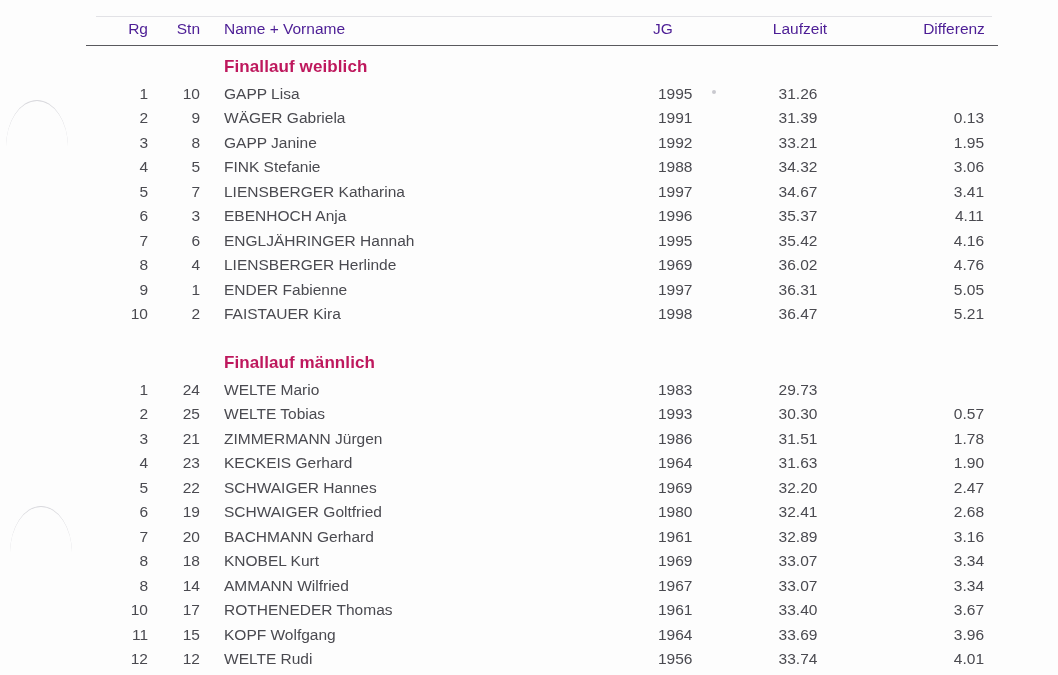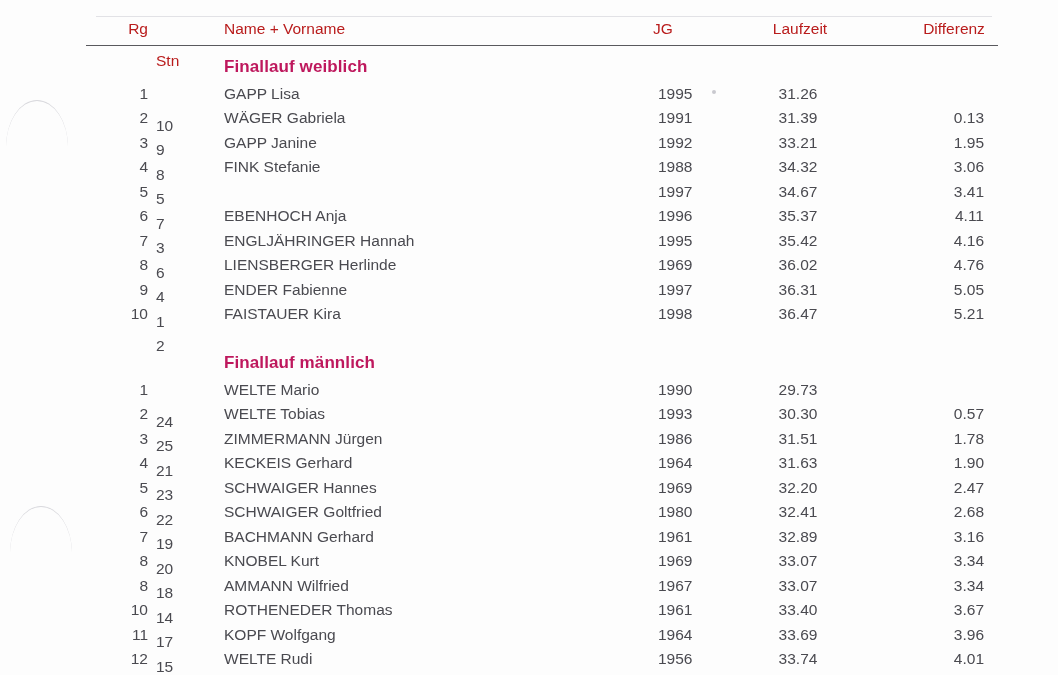--- a/index.html
+++ b/index.html
@@ -77,28 +77,28 @@
   }
 
   .cell {
     position: absolute;
     font-size: 15.5px;
     color: #4a4a50;
     line-height: 24px;
   }
 
   .c-rg      { left:  96px; width: 52px; text-align: right; }
-  .c-stn     { left: 156px; width: 44px; text-align: left; margin-top: 32px; }
+  .c-stn     { left: 156px; width: 44px; text-align: right; }
   .c-name    { left: 224px; text-align: left; }
   .c-jg      { left: 658px; width: 60px; text-align: left; }
   .c-zeit    { left: 768px; width: 60px; text-align: center; }
   .c-diff    { left: 930px; width: 54px; text-align: right; }
 
   .header .cell {
-    color: #b91c1c;
+    color: #4c1d95;
     font-size: 15.5px;
   }
   .header .c-jg   { left: 643px; width: 40px; text-align: center; }
   .header .c-zeit { left: 762px; width: 76px; text-align: center; }
   .header .c-diff { left: 916px; width: 76px; text-align: center; }
 
   .section-title {
     position: absolute;
     left: 224px;
     font-size: 17px;
@@ -161,20 +161,21 @@
           <div class="cell c-rg">4</div>
           <div class="cell c-stn">5</div>
           <div class="cell c-name">FINK Stefanie</div>
           <div class="cell c-jg">1988</div>
           <div class="cell c-zeit">34.32</div>
           <div class="cell c-diff">3.06</div>
         </div>
         <div class="row" style="top: 179.5px;">
           <div class="cell c-rg">5</div>
           <div class="cell c-stn">7</div>
+          <div class="cell c-name">LIENSBERGER Katharina</div>
           <div class="cell c-jg">1997</div>
           <div class="cell c-zeit">34.67</div>
           <div class="cell c-diff">3.41</div>
         </div>
         <div class="row" style="top: 204px;">
           <div class="cell c-rg">6</div>
           <div class="cell c-stn">3</div>
           <div class="cell c-name">EBENHOCH Anja</div>
           <div class="cell c-jg">1996</div>
           <div class="cell c-zeit">35.37</div>
@@ -210,21 +211,21 @@
           <div class="cell c-name">FAISTAUER Kira</div>
           <div class="cell c-jg">1998</div>
           <div class="cell c-zeit">36.47</div>
           <div class="cell c-diff">5.21</div>
         </div>
         <div class="section-title" style="top: 351px;">Finallauf männlich</div>
         <div class="row" style="top: 377.5px;">
           <div class="cell c-rg">1</div>
           <div class="cell c-stn">24</div>
           <div class="cell c-name">WELTE Mario</div>
-          <div class="cell c-jg">1990</div>
+          <div class="cell c-jg">1983</div>
           <div class="cell c-zeit">29.73</div>
           <div class="cell c-diff"></div>
         </div>
         <div class="row" style="top: 402px;">
           <div class="cell c-rg">2</div>
           <div class="cell c-stn">25</div>
           <div class="cell c-name">WELTE Tobias</div>
           <div class="cell c-jg">1993</div>
           <div class="cell c-zeit">30.30</div>
           <div class="cell c-diff">0.57</div>

